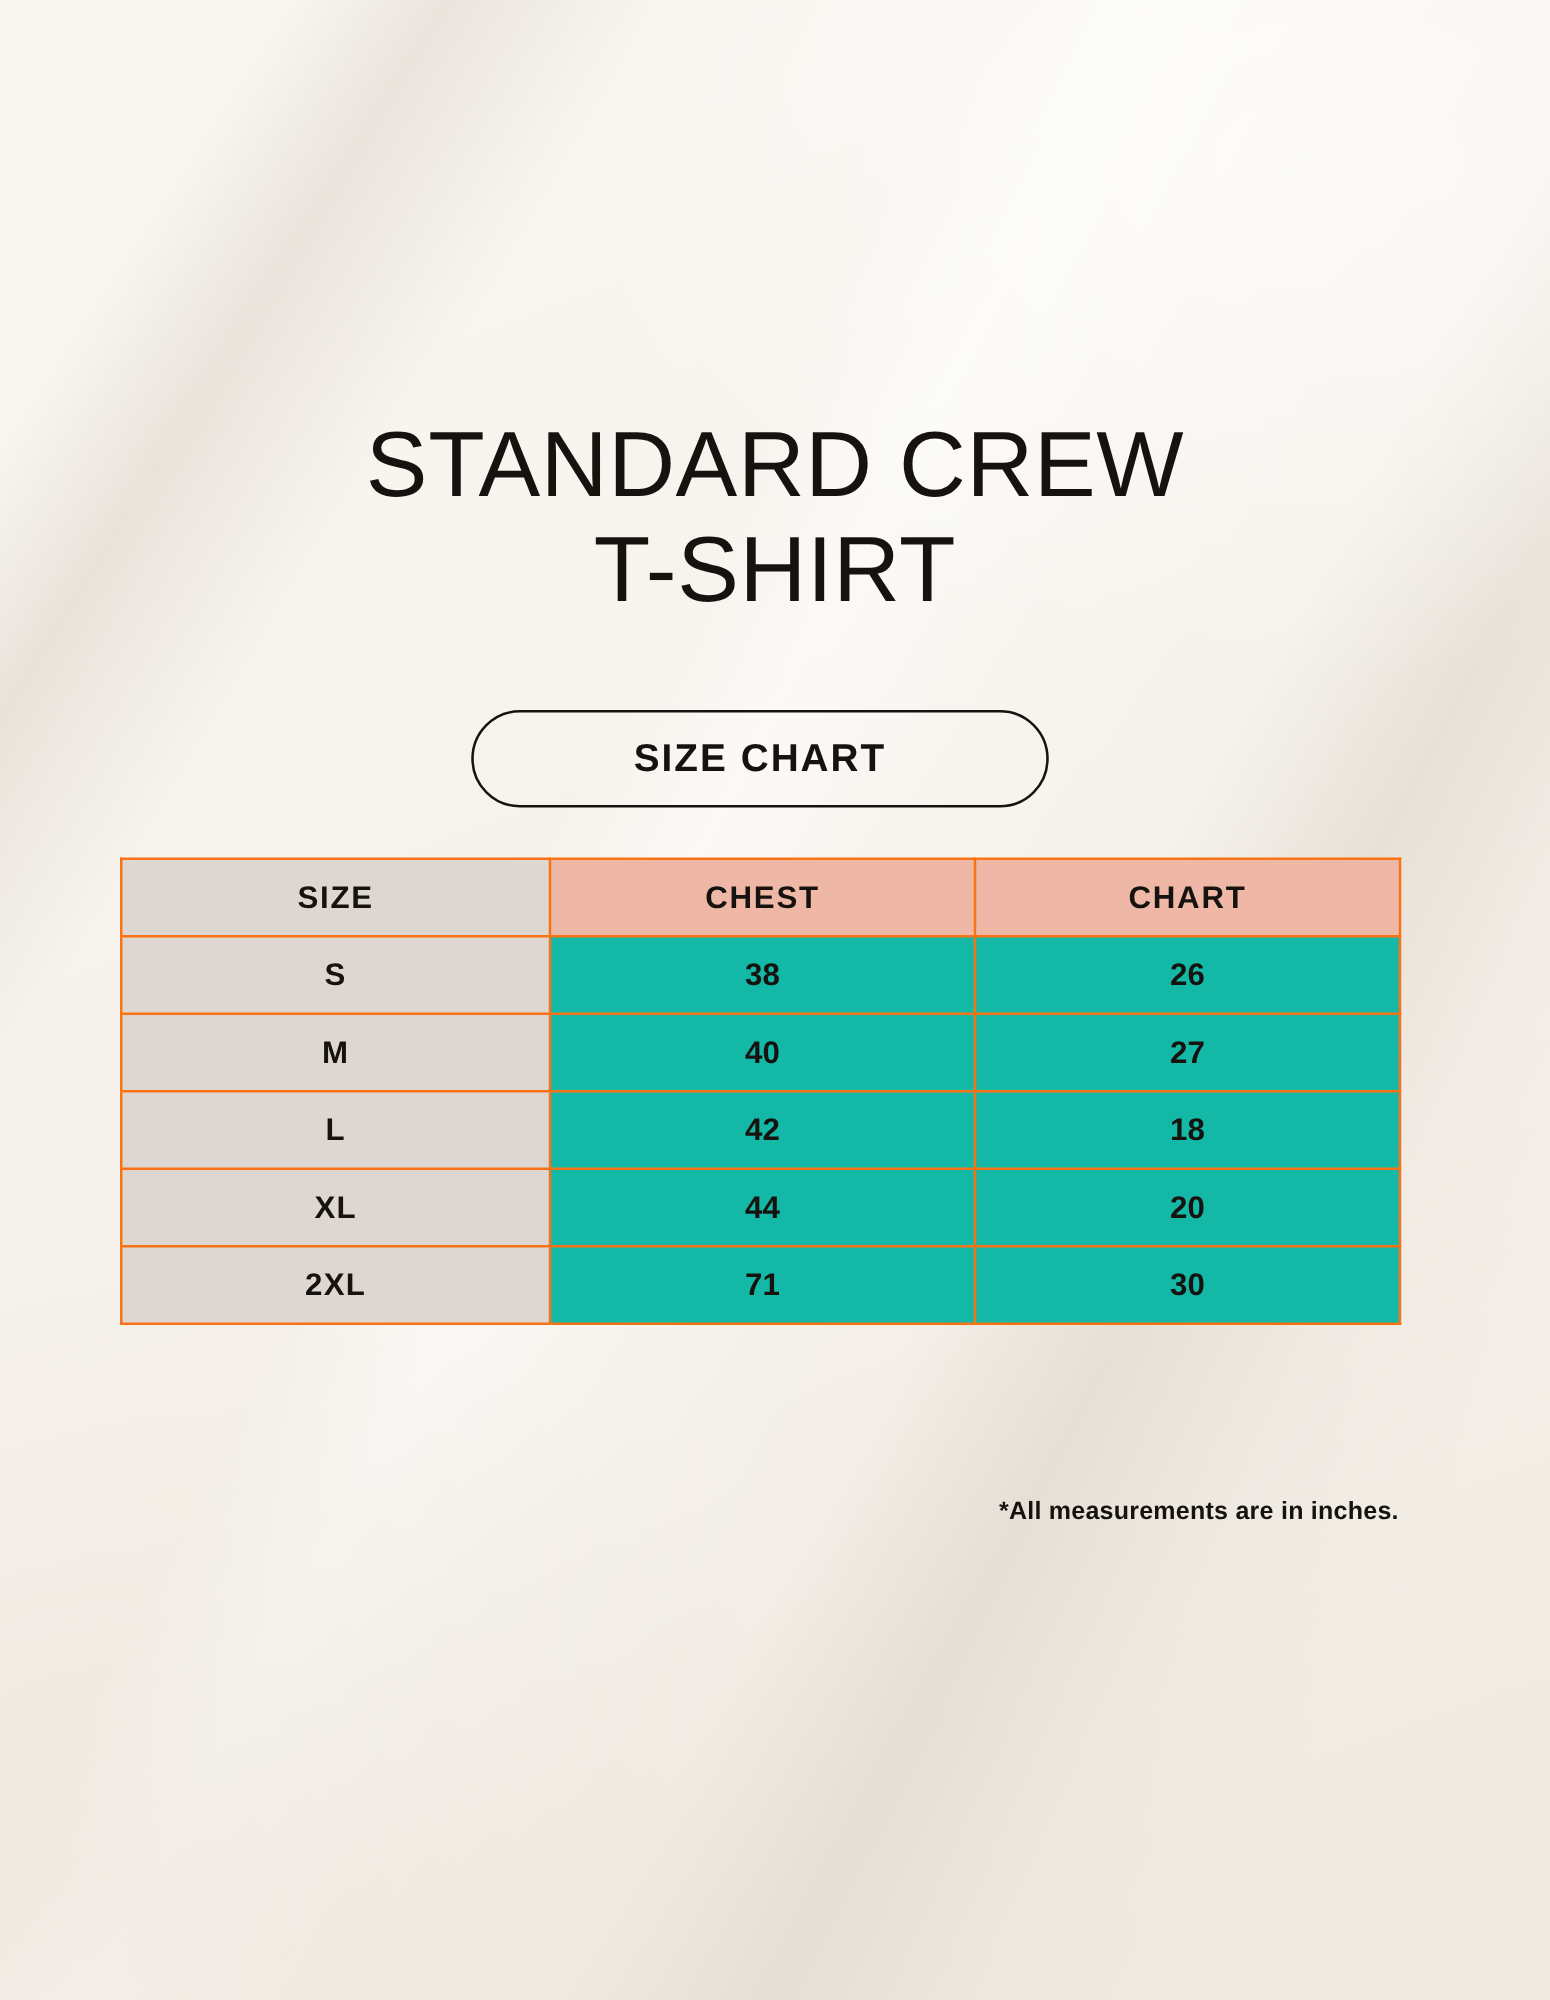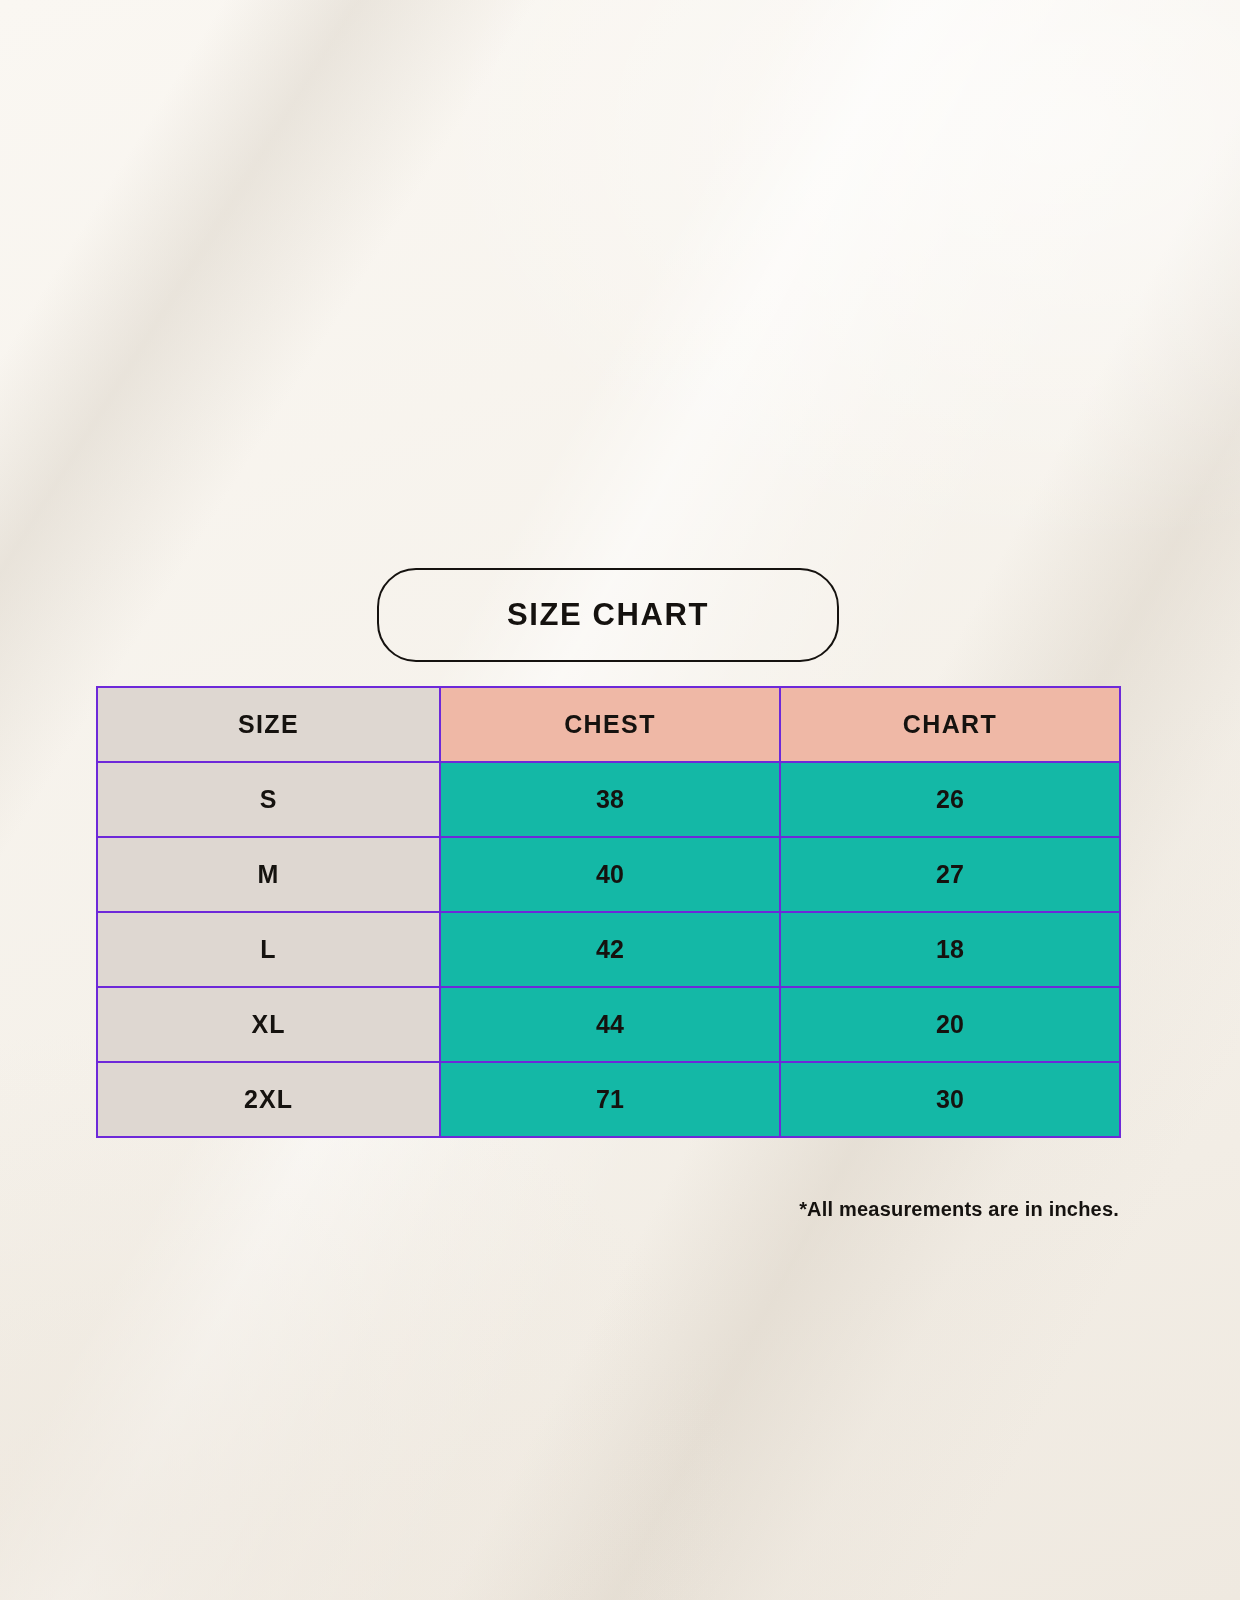--- a/index.html
+++ b/index.html
@@ -55,21 +55,21 @@
     letter-spacing: 0.5px;
     color: #15120f;
     white-space: nowrap;
   }
 
   .pill {
     position: absolute;
     top: 568px;
     left: 377px;
     width: 462px;
-    height: 94px;
+    height: 78px;
     border: 2.5px solid #15120f;
     border-radius: 39px;
     display: flex;
     align-items: center;
     justify-content: center;
     box-sizing: border-box;
   }
   .pill-label {
     font-size: 31px;
     font-weight: 700;
@@ -83,22 +83,22 @@
     left: 96px;
     width: 1023px;
   }
   table.size-table {
     border-collapse: collapse;
     width: 1023px;
     table-layout: fixed;
   }
   table.size-table th,
   table.size-table td {
-    border: 2px solid #6d28d9;
-    height: 75px;
+    border: 2px solid #f97316;
+    height: 62px;
     text-align: center;
     vertical-align: middle;
     box-sizing: border-box;
   }
   col.c-size { width: 343px; }
   col.c-chest { width: 340px; }
   col.c-length { width: 340px; }
 
   thead th {
     font-size: 25px;
@@ -135,20 +135,24 @@
     color: #15120f;
   }
 </style>
 </head>
 <body>
 
 <div class="page">
   <div class="bg-wash"></div>
   <div class="bg-wash2"></div>
 
+  <div class="title-block">
+    <div class="title-line">STANDARD CREW</div>
+    <div class="title-line">T-SHIRT</div>
+  </div>
 
   <div class="pill">
     <span class="pill-label">SIZE CHART</span>
   </div>
 
   <div class="table-wrap">
     <table class="size-table">
       <colgroup>
         <col class="c-size">
         <col class="c-chest">

